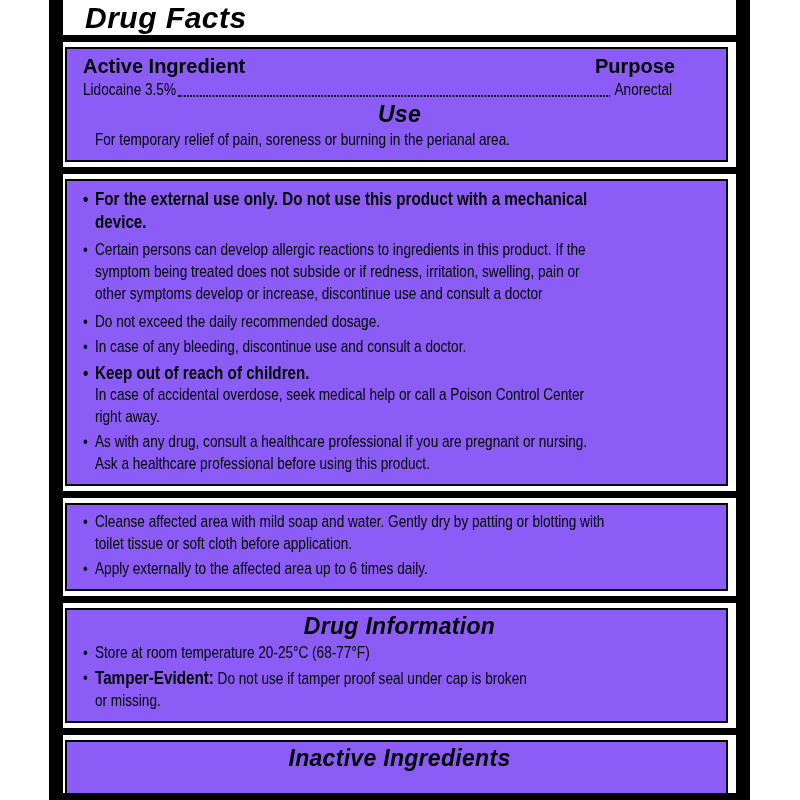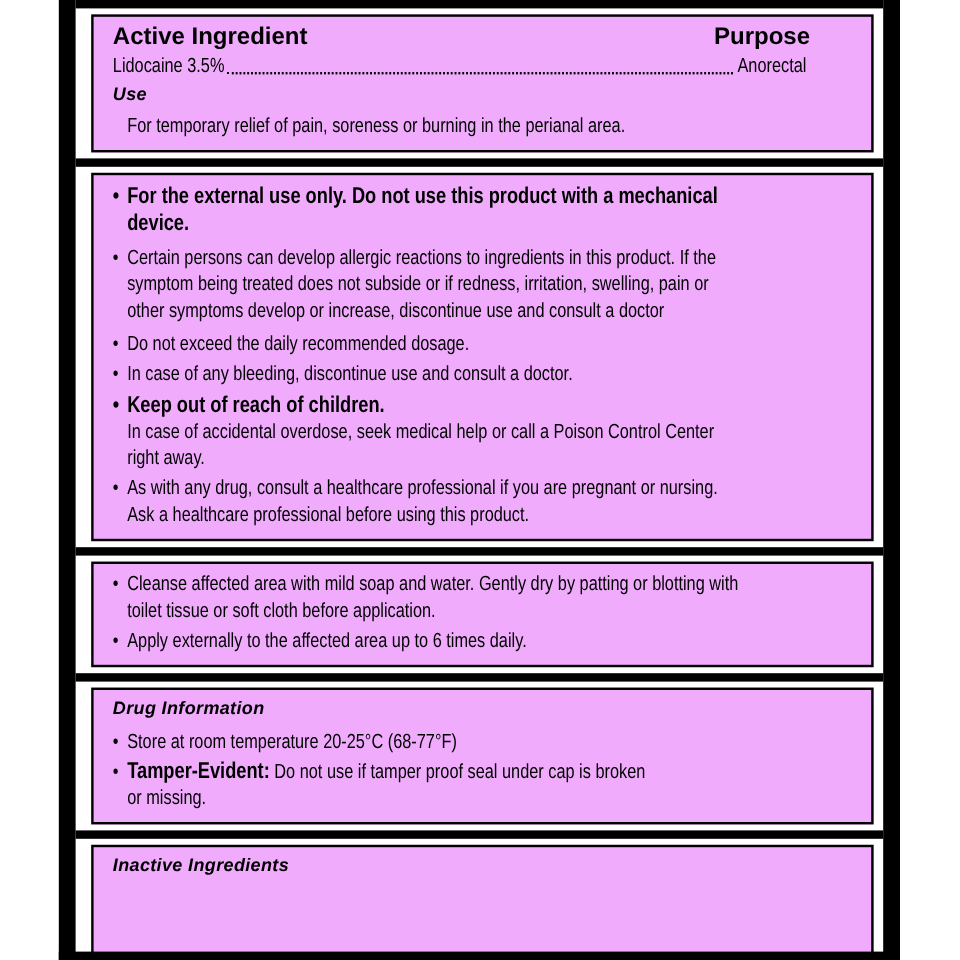--- a/index.html
+++ b/index.html
@@ -22,31 +22,32 @@
     font-size:30px;
     line-height:33px;
     font-weight:bold;
     font-style:italic;
     letter-spacing:0.5px;
   }
   .hbar { height:7px; background:#000; }
 
   .sec {
     border:2px solid #000;
-    margin:5px 8px 5px 13px;
+    margin:5px 8px 5px 2px;
     padding:3px 10px 9px 16px;
-    background:#f0abfc;
+    background:#8b5cf6;
   }
 
   .sec-heading {
-    font-size:15px;
+    font-size:23px;
     line-height:26px;
     font-weight:bold;
     font-style:italic;
     letter-spacing:0.3px;
+    text-align:center;
   }
   .ai-head-row {
     display:flex;
     justify-content:space-between;
     padding:2px 41px 0 0;
     font-size:20px;
     line-height:25px;
     font-weight:bold;
   }
 
@@ -69,20 +70,21 @@
   .bottom-bar { position:absolute; left:49px; top:793px; width:701px; height:7px; background:#000; }
 </style>
 </head>
 <body>
 
 <div class="vbar vbar-left"></div>
 <div class="vbar vbar-right"></div>
 
 <div class="content">
 
+  <div class="title">Drug Facts</div>
   <div class="hbar"></div>
 
   <div class="sec">
     <div class="ai-head-row">
       <span>Active Ingredient</span>
       <span>Purpose</span>
     </div>
     <div class="cond">
       <div class="ing-row">
         <span>Lidocaine 3.5%</span>

